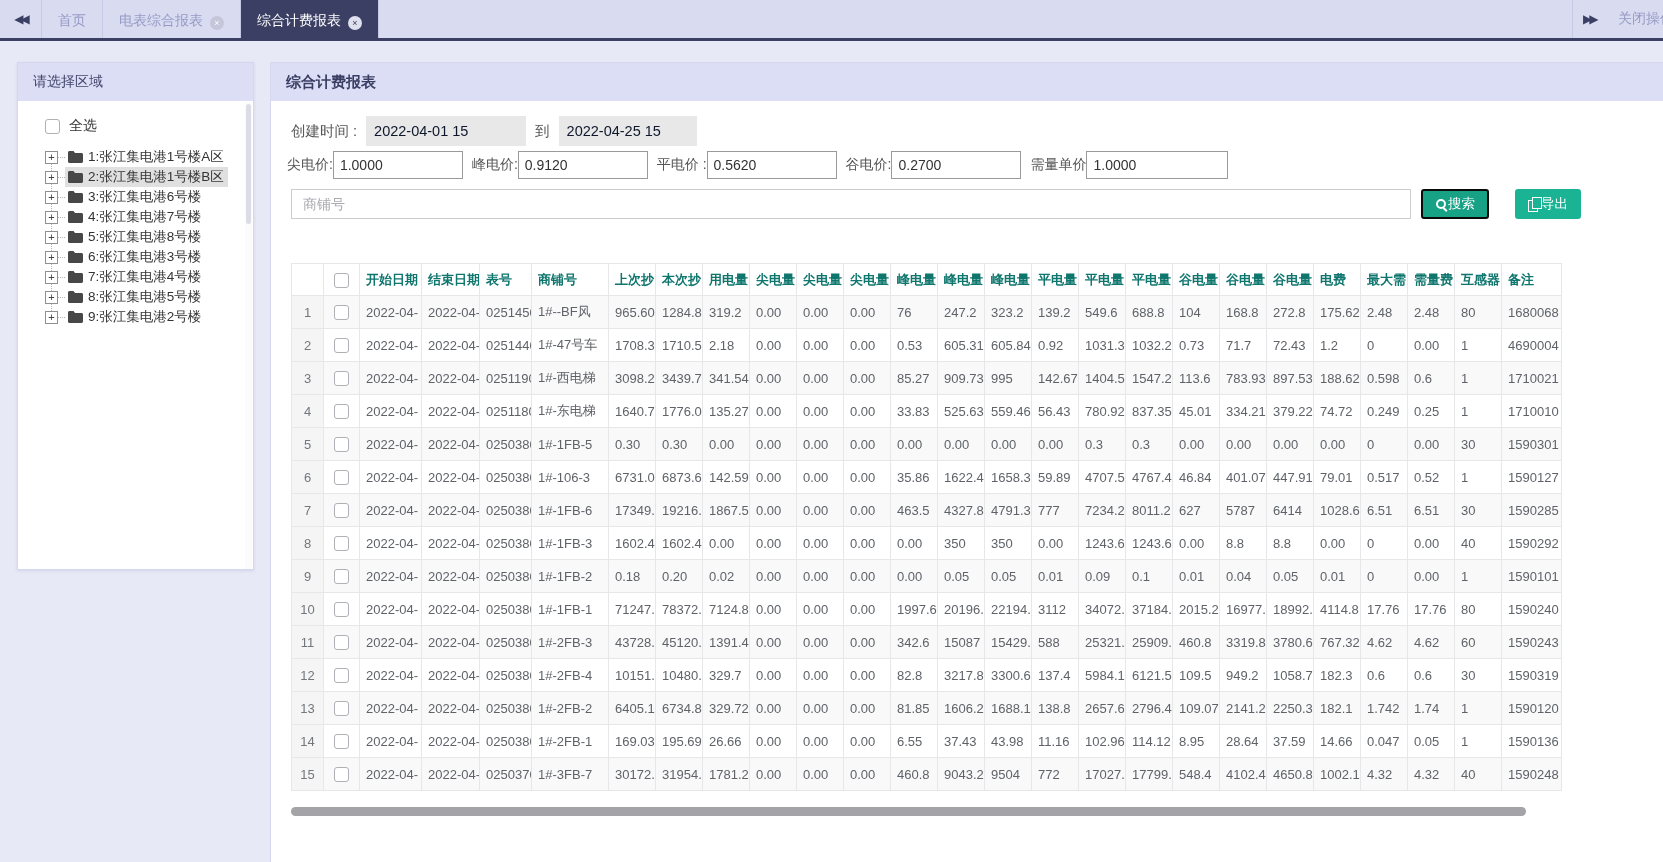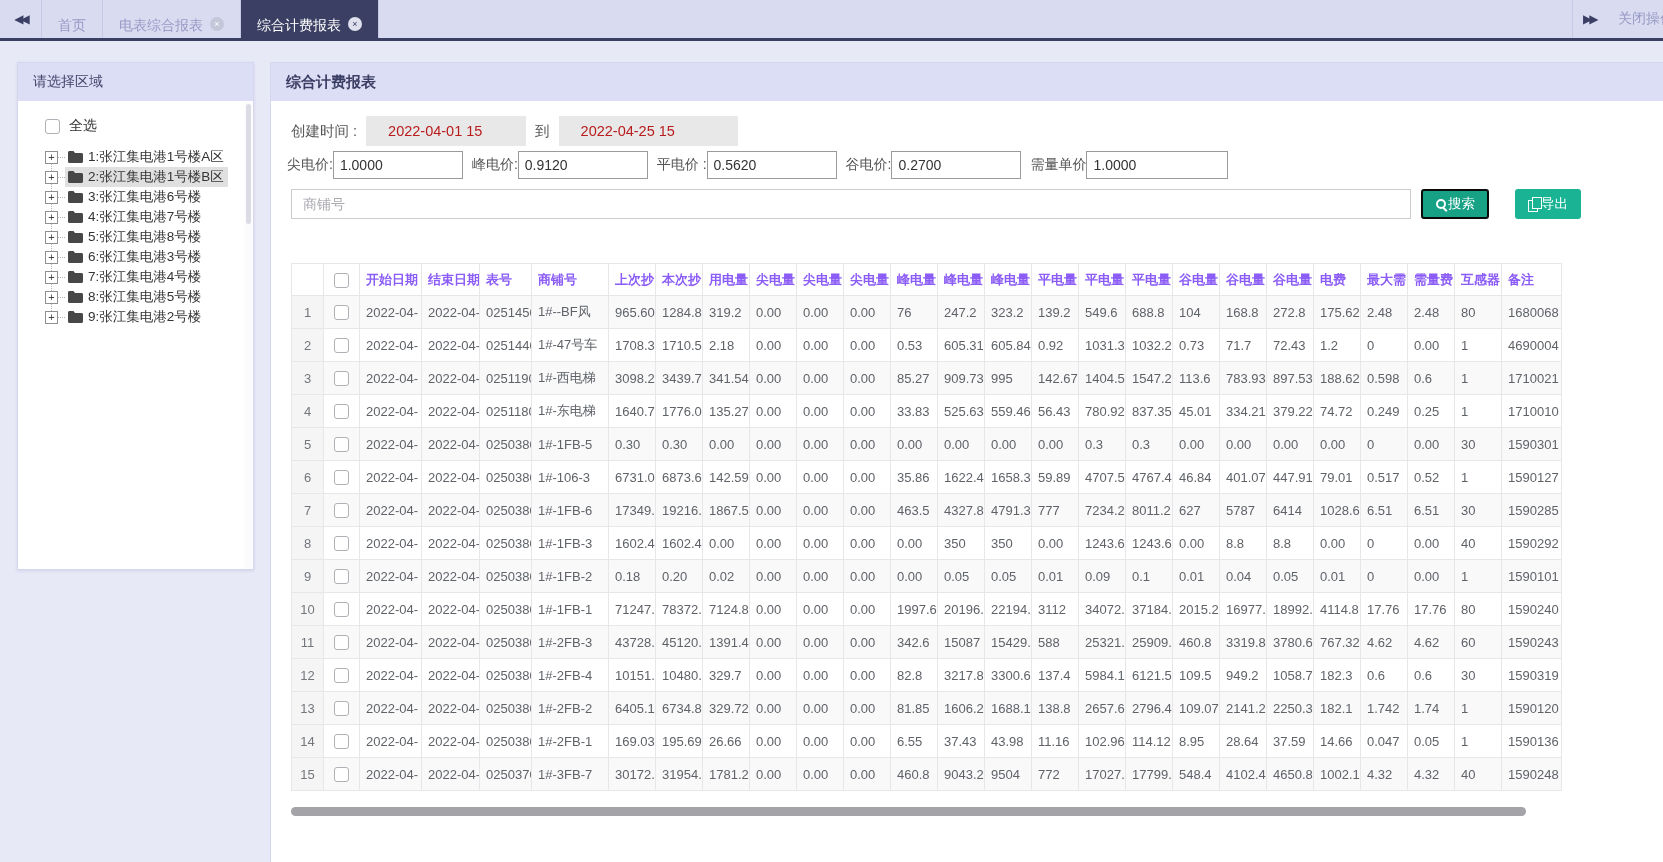--- a/index.html
+++ b/index.html
@@ -7,21 +7,21 @@
   body {
     position:relative; background:#e8e9f7;
     font-family:"Liberation Sans", sans-serif; color:#555;
   }
   
   .topbar { position:absolute; left:0; top:0; width:1663px; height:41px;
     background:#d9dbf1; border-bottom:3px solid #3a3f63; display:flex; align-items:stretch; }
   .nav-btn { width:42px; display:flex; align-items:center; justify-content:center;
     color:#3a3f63; font-size:12px; letter-spacing:-3px; border-right:1px solid #c6c8e6; cursor:pointer; }
   .tabs { display:flex; align-items:stretch; }
-  .tab { display:flex; align-items:flex-start; gap:7px; padding:17px 16px; font-size:14px;
+  .tab { display:flex; align-items:flex-end; gap:7px; padding:8px 16px; font-size:14px;
     color:#979bc4; border-right:1px solid #c6c8e6; cursor:pointer; white-space:nowrap; }
   .tab.active { background:#3a3f63; color:#fff; }
   .tab-x { width:14px; height:14px; border-radius:50%; background:#c5c6da; color:#fff;
     font-size:9px; display:flex; align-items:center; justify-content:center; }
   .tab.active .tab-x { background:#dfe0ee; color:#3a3f63; }
   .topbar-sep { position:absolute; left:1572px; top:0; width:1px; height:38px; background:#c6c8e6; }
   .fwd-btn { position:absolute; left:1583px; top:0; height:38px; display:flex; align-items:center;
     color:#3a3f63; font-size:12px; letter-spacing:-3px; cursor:pointer; }
   .close-ops { position:absolute; left:1618px; top:0; height:38px; display:flex; align-items:center;
     color:#979bc4; font-size:14px; white-space:nowrap; cursor:pointer; }
@@ -41,22 +41,22 @@
     font-size:11px; line-height:10px; text-align:center; color:#444; cursor:pointer; z-index:1; }
   .tree-dash { width:7px; border-top:1px dotted #b3b3b3; flex:none; }
   .tree-node { display:flex; align-items:center; gap:5px; padding:1px 4px 1px 3px; cursor:pointer; }
   .tree-node.selected { background:#e0e0e0; }
   .folder-icon { flex:none; display:flex; }
   
   .main { position:absolute; left:270px; top:62px; width:1394px; height:801px;
     background:#fff; border:1px solid #d5d7ee; }
   .frow { position:absolute; display:flex; align-items:center; }
   .row-date { left:20px; top:53px; height:30px; font-size:14.5px; color:#555; }
-  .date-box { height:30px; background:#e8e8e8; border:none; color:#b91c1c; font-size:14.5px;
-    padding:0 22px; font-family:"Liberation Sans",sans-serif; }
+  .date-box { height:30px; background:#e8e8e8; border:none; color:#0f172a; font-size:14.5px;
+    padding:0 8px; font-family:"Liberation Sans",sans-serif; }
   .to-label { margin:0 9px; }
   .row-price { left:16px; top:88px; height:28px; font-size:14px; color:#555; }
   .price-group { display:flex; align-items:center; margin-right:9px; }
   .price-group input { width:130px; height:28px; border:1px solid #9a9a9a; padding:0 6px;
     font-size:14px; color:#333; font-family:"Liberation Sans",sans-serif; }
   .price-group:last-child input { width:142px; }
   .row-search { left:20px; top:126px; height:30px; width:1270px; }
   .shop-input { width:1120px; height:30px; border:1px solid #ccc; padding:0 11px; font-size:14px;
     color:#333; font-family:"Liberation Sans",sans-serif; }
   .shop-input::placeholder { color:#a9a9b0; }
@@ -78,21 +78,21 @@
   .report-bar { position:absolute; left:20px; top:168px; width:1270px; height:33px;
     background:#f6f6f7; border:1px solid #dbdbdd; display:flex; align-items:center;
     padding:0 12px; font-size:14px; color:#333; }
   .icon-info { margin-left:auto; width:14px; height:14px; border-radius:50%; background:#47485c;
     color:#fff; font-size:10px; font-weight:bold; display:flex; align-items:center;
     justify-content:center; cursor:pointer; }
   .tbl-wrap { position:absolute; left:20px; top:200px; width:1270px; }
   table { border-collapse:collapse; table-layout:fixed; width:1270px; background:#fff; }
   th, td { border:1px solid #e7e7e9; font-size:13px; color:#5f6368; padding:0 6px;
     white-space:nowrap; overflow:hidden; height:33px; text-align:left; }
-  th { font-weight:bold; color:#8b5cf6; height:32px; background:#fff; }
+  th { font-weight:bold; color:#0f766e; height:32px; background:#fff; }
   tbody tr:nth-child(odd) td { background:#f9f9fa; }
   td.idx { text-align:center; background:#f5f5f6 !important; color:#73777b; }
   td.cbc, th.cbc { text-align:center; }
   td.cbc .cbx, th.cbc .cbx { vertical-align:middle; }
   
   .h-scroll { position:absolute; left:20px; top:744px; width:1270px; height:9px; }
   .h-thumb { width:1235px; height:9px; background:#a3a3a8; border-radius:5px; cursor:pointer; }
   .side-scroll { position:absolute; right:1px; top:39px; width:7px; height:467px; background:#fbfbfd; }
   .side-thumb { margin:2px 1px 0 1px; width:5px; height:120px; background:#dcdce6; border-radius:3px; cursor:pointer; }
 </style>
@@ -247,21 +247,21 @@
   </div>
 </div>
 
 <div class="main">
   <div class="panel-header">综合计费报表</div>
 
   <div class="frow row-date">
     <span>创建时间 :</span>
     <input class="date-box" style="width: 160px; margin-left: 9px;" readonly="" value="2022-04-01 15">
     <span class="to-label">到</span>
-    <input class="date-box" style="width: 179px;" readonly="" value="2022-04-25 15">
+    <input class="date-box" style="width: 138px;" readonly="" value="2022-04-25 15">
   </div>
 
   <div class="frow row-price" id="price-row">
       <div class="price-group">
         <span>尖电价:</span>
         <input value="1.0000" style="">
       </div>
       <div class="price-group">
         <span>峰电价:</span>
         <input value="0.9120" style="">

